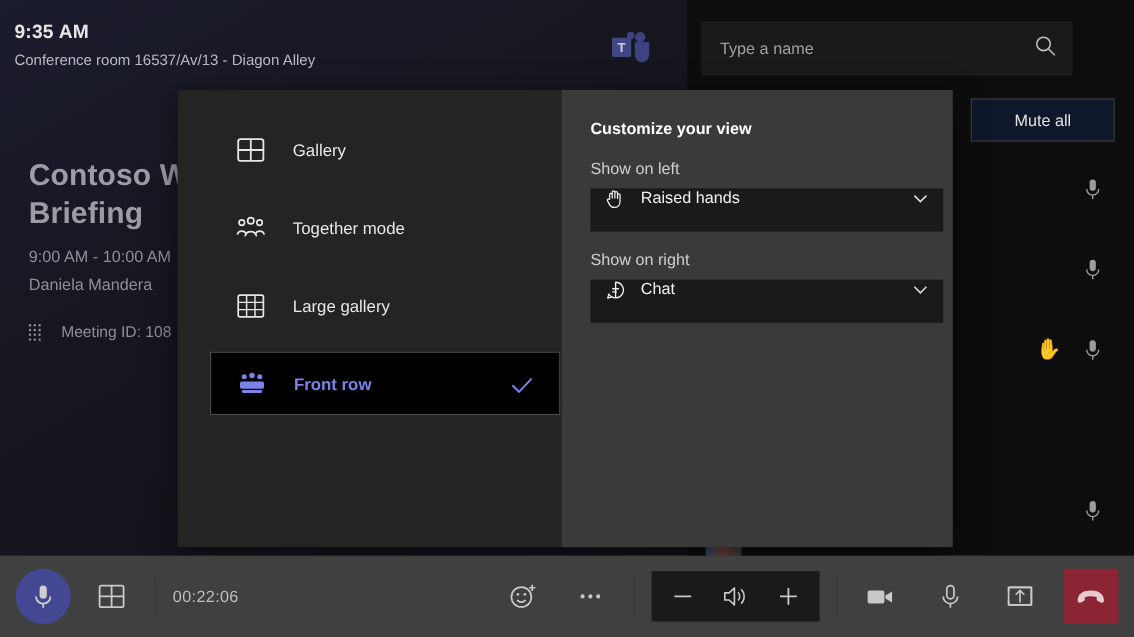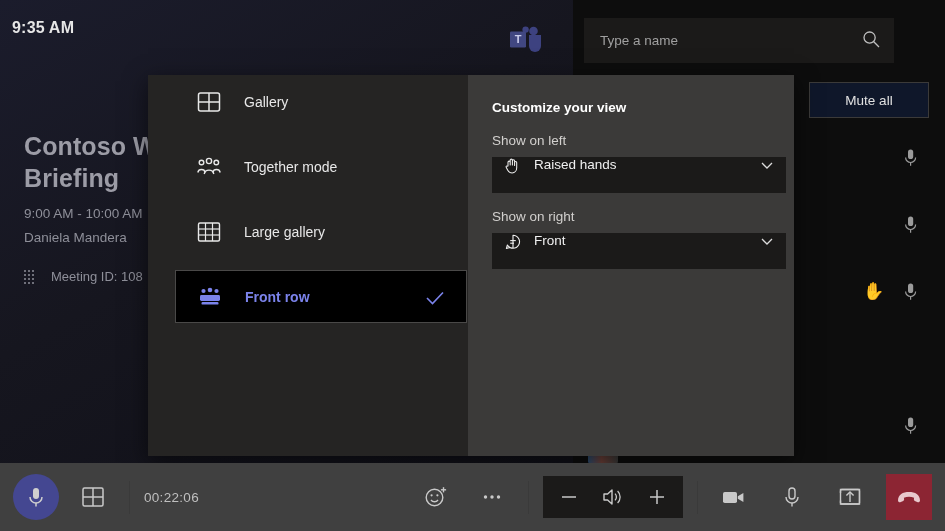--- a/index.html
+++ b/index.html
@@ -194,20 +194,21 @@
     position: absolute;
     left: 148px; top: 75px;
     width: 646px;
     height: 381px;
     display: flex;
     box-shadow: 0 6px 22px rgba(0,0,0,.55);
   }
   .view-list {
     width: 320px;
     background: #252423;
+    padding-top: 23px;
   }
   .view-item {
     position: relative;
     display: flex;
     align-items: center;
     height: 53px;
     margin: 0 0 12px 0;
     padding-left: 48px;
     cursor: pointer;
   }
@@ -320,20 +321,21 @@
 </style>
 </head>
 <body>
 
 <div id="app">
 
   <div class="stage">
 
     <div class="stage-header">
       <div class="clock">9:35 AM</div>
+      <div class="room-name">Conference room 16537/Av/13 - Diagon Alley</div>
     </div>
 
     <div class="teams-logo">
       <svg width="34" height="32" viewBox="0 0 34 32">
         <circle cx="25.5" cy="7" r="4.3" fill="#3d4280"></circle>
         <circle cx="17.6" cy="5.6" r="3.2" fill="#3d4280"></circle>
         <path d="M21 11h12v11a6 6 0 0 1-6 6 6 6 0 0 1-6-6z" fill="#3d4280"></path>
         <rect x="2" y="7.5" width="16" height="16" rx="1.2" fill="#414781"></rect>
         <text x="10" y="19.2" font-family="'Liberation Sans',sans-serif" font-size="11" font-weight="bold" fill="#c9ccea" text-anchor="middle">T</text>
       </svg>
@@ -517,21 +519,21 @@
 
       <div class="field-label">Show on right</div>
       <div class="select">
         <span class="ico">
           <svg width="18" height="18" viewBox="0 0 18 18">
             <path d="M9 2.2a6.5 6.5 0 1 1-5.6 9.8L2.4 15.4l3.5-1a6.5 6.5 0 0 0 3.1.8z" fill="none" stroke="#f0f0f0" stroke-width="1.1" stroke-linejoin="round"></path>
             <line x1="6.2" y1="7.6" x2="11.8" y2="7.6" stroke="#f0f0f0" stroke-width="1.1"></line>
             <line x1="6.2" y1="10.2" x2="10" y2="10.2" stroke="#f0f0f0" stroke-width="1.1"></line>
           </svg>
         </span>
-        <span class="val">Front</span>
+        <span class="val">Chat</span>
         <span>
           <svg width="16" height="16" viewBox="0 0 16 16">
             <polyline points="3,6 8,11 13,6" fill="none" stroke="#dcdcdc" stroke-width="1.3"></polyline>
           </svg>
         </span>
       </div>
     </div>
   </div>
 
   <div class="toolbar">

